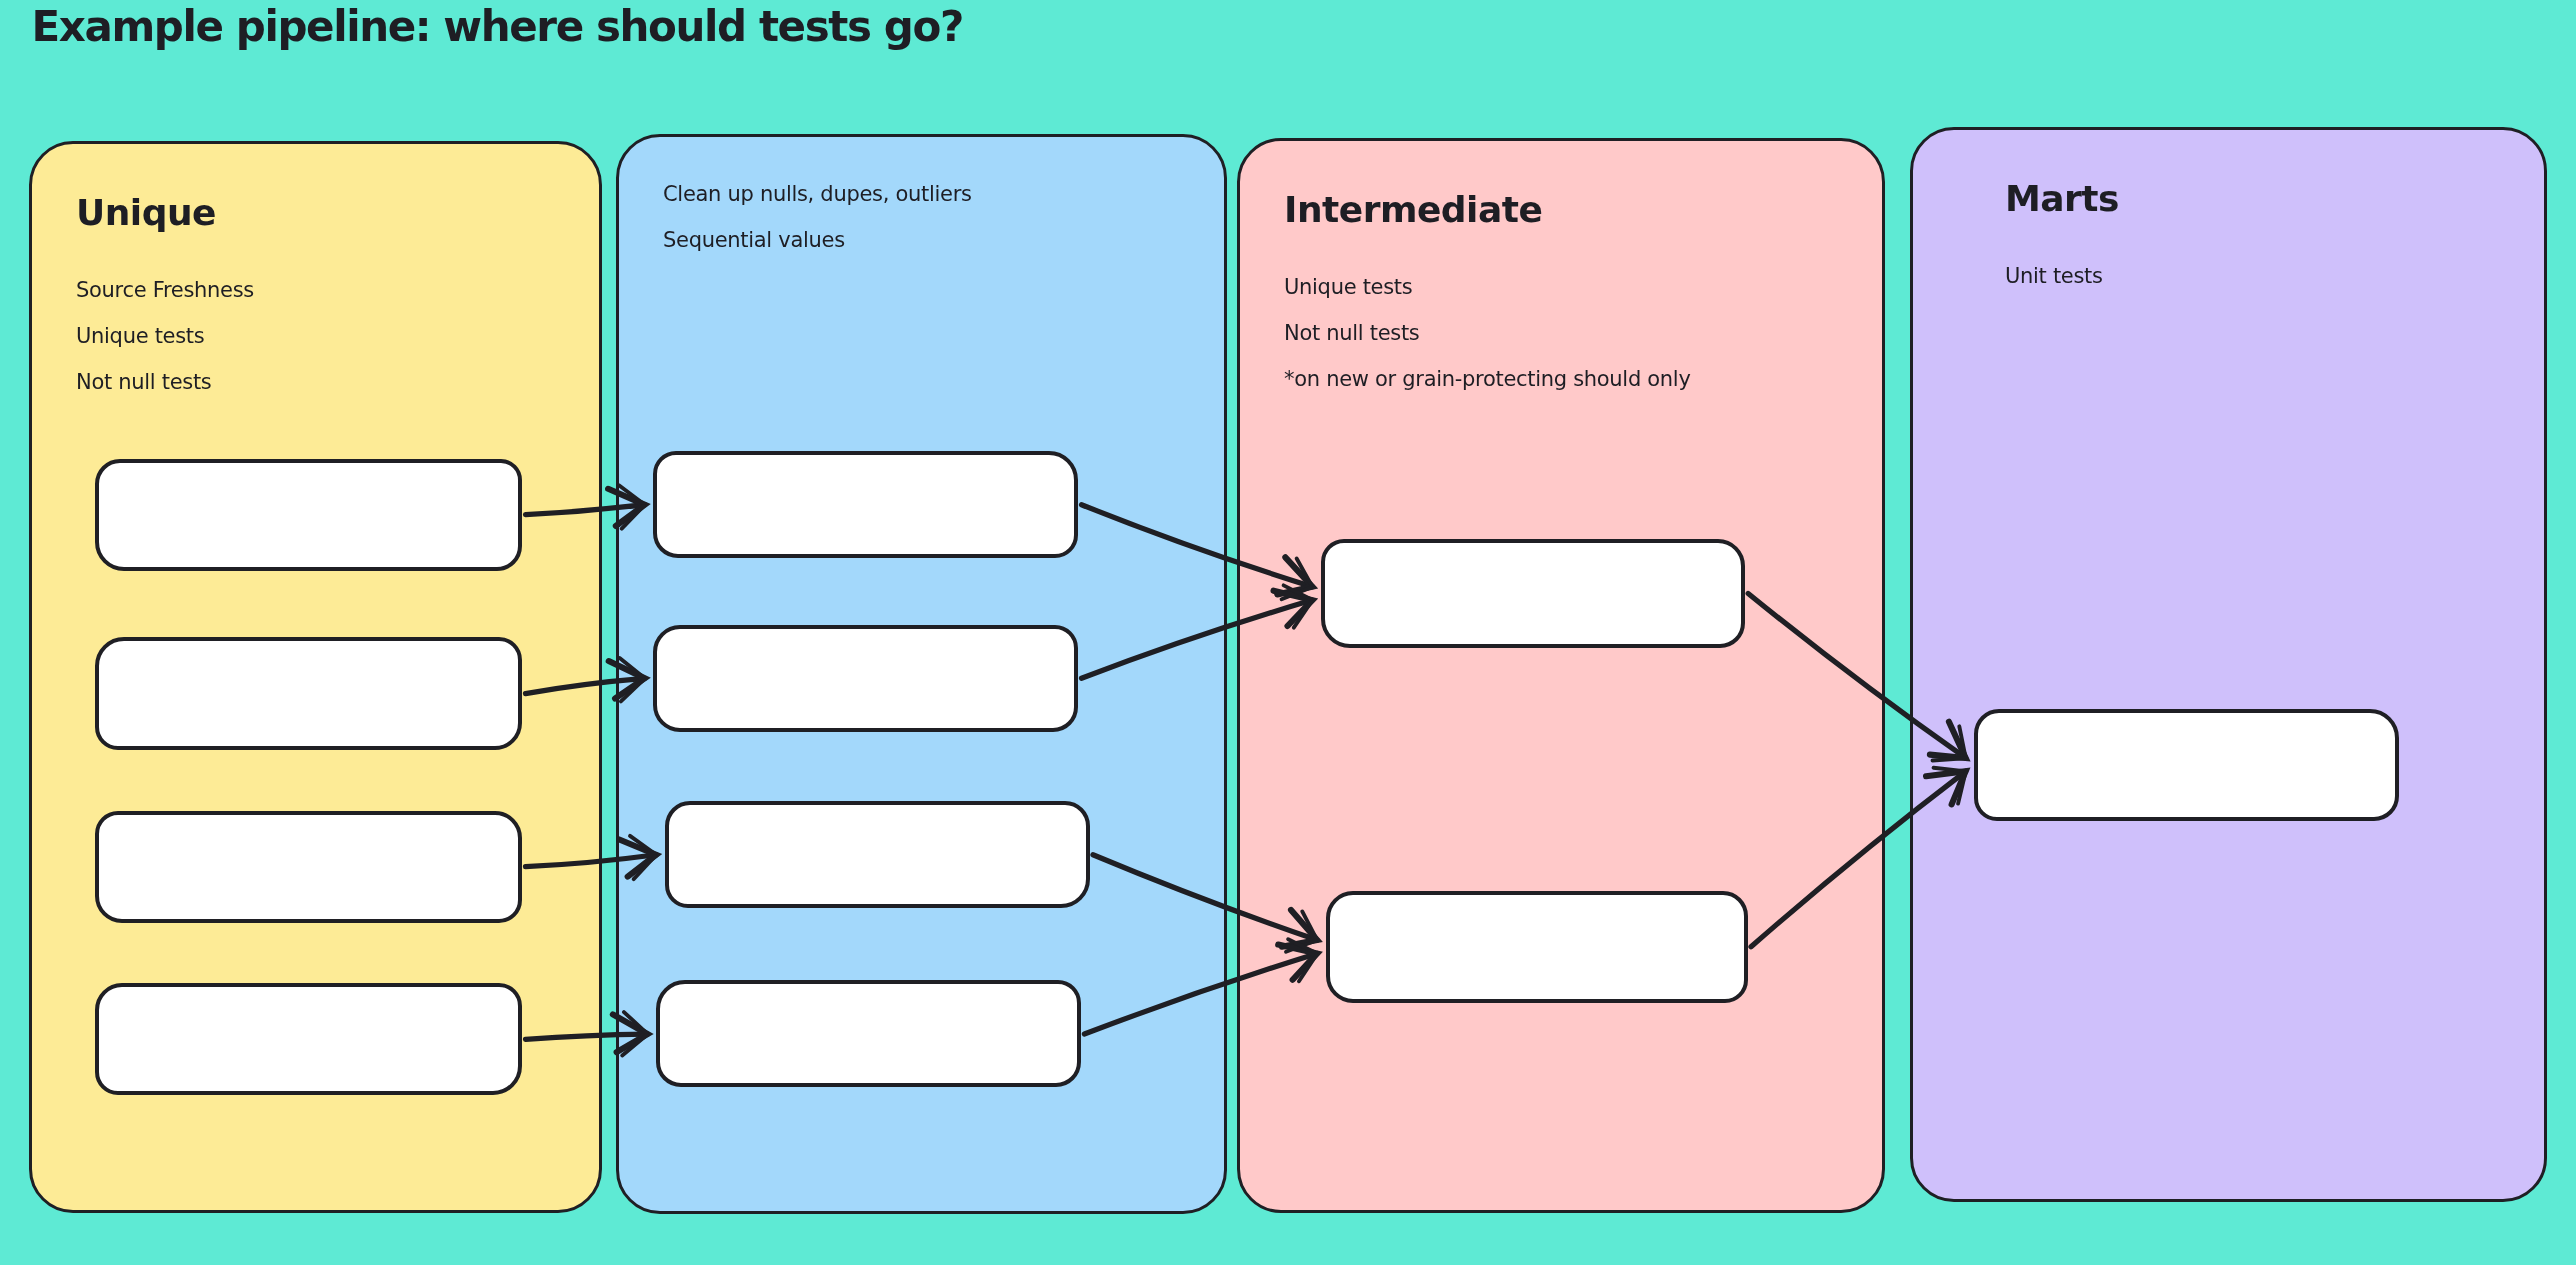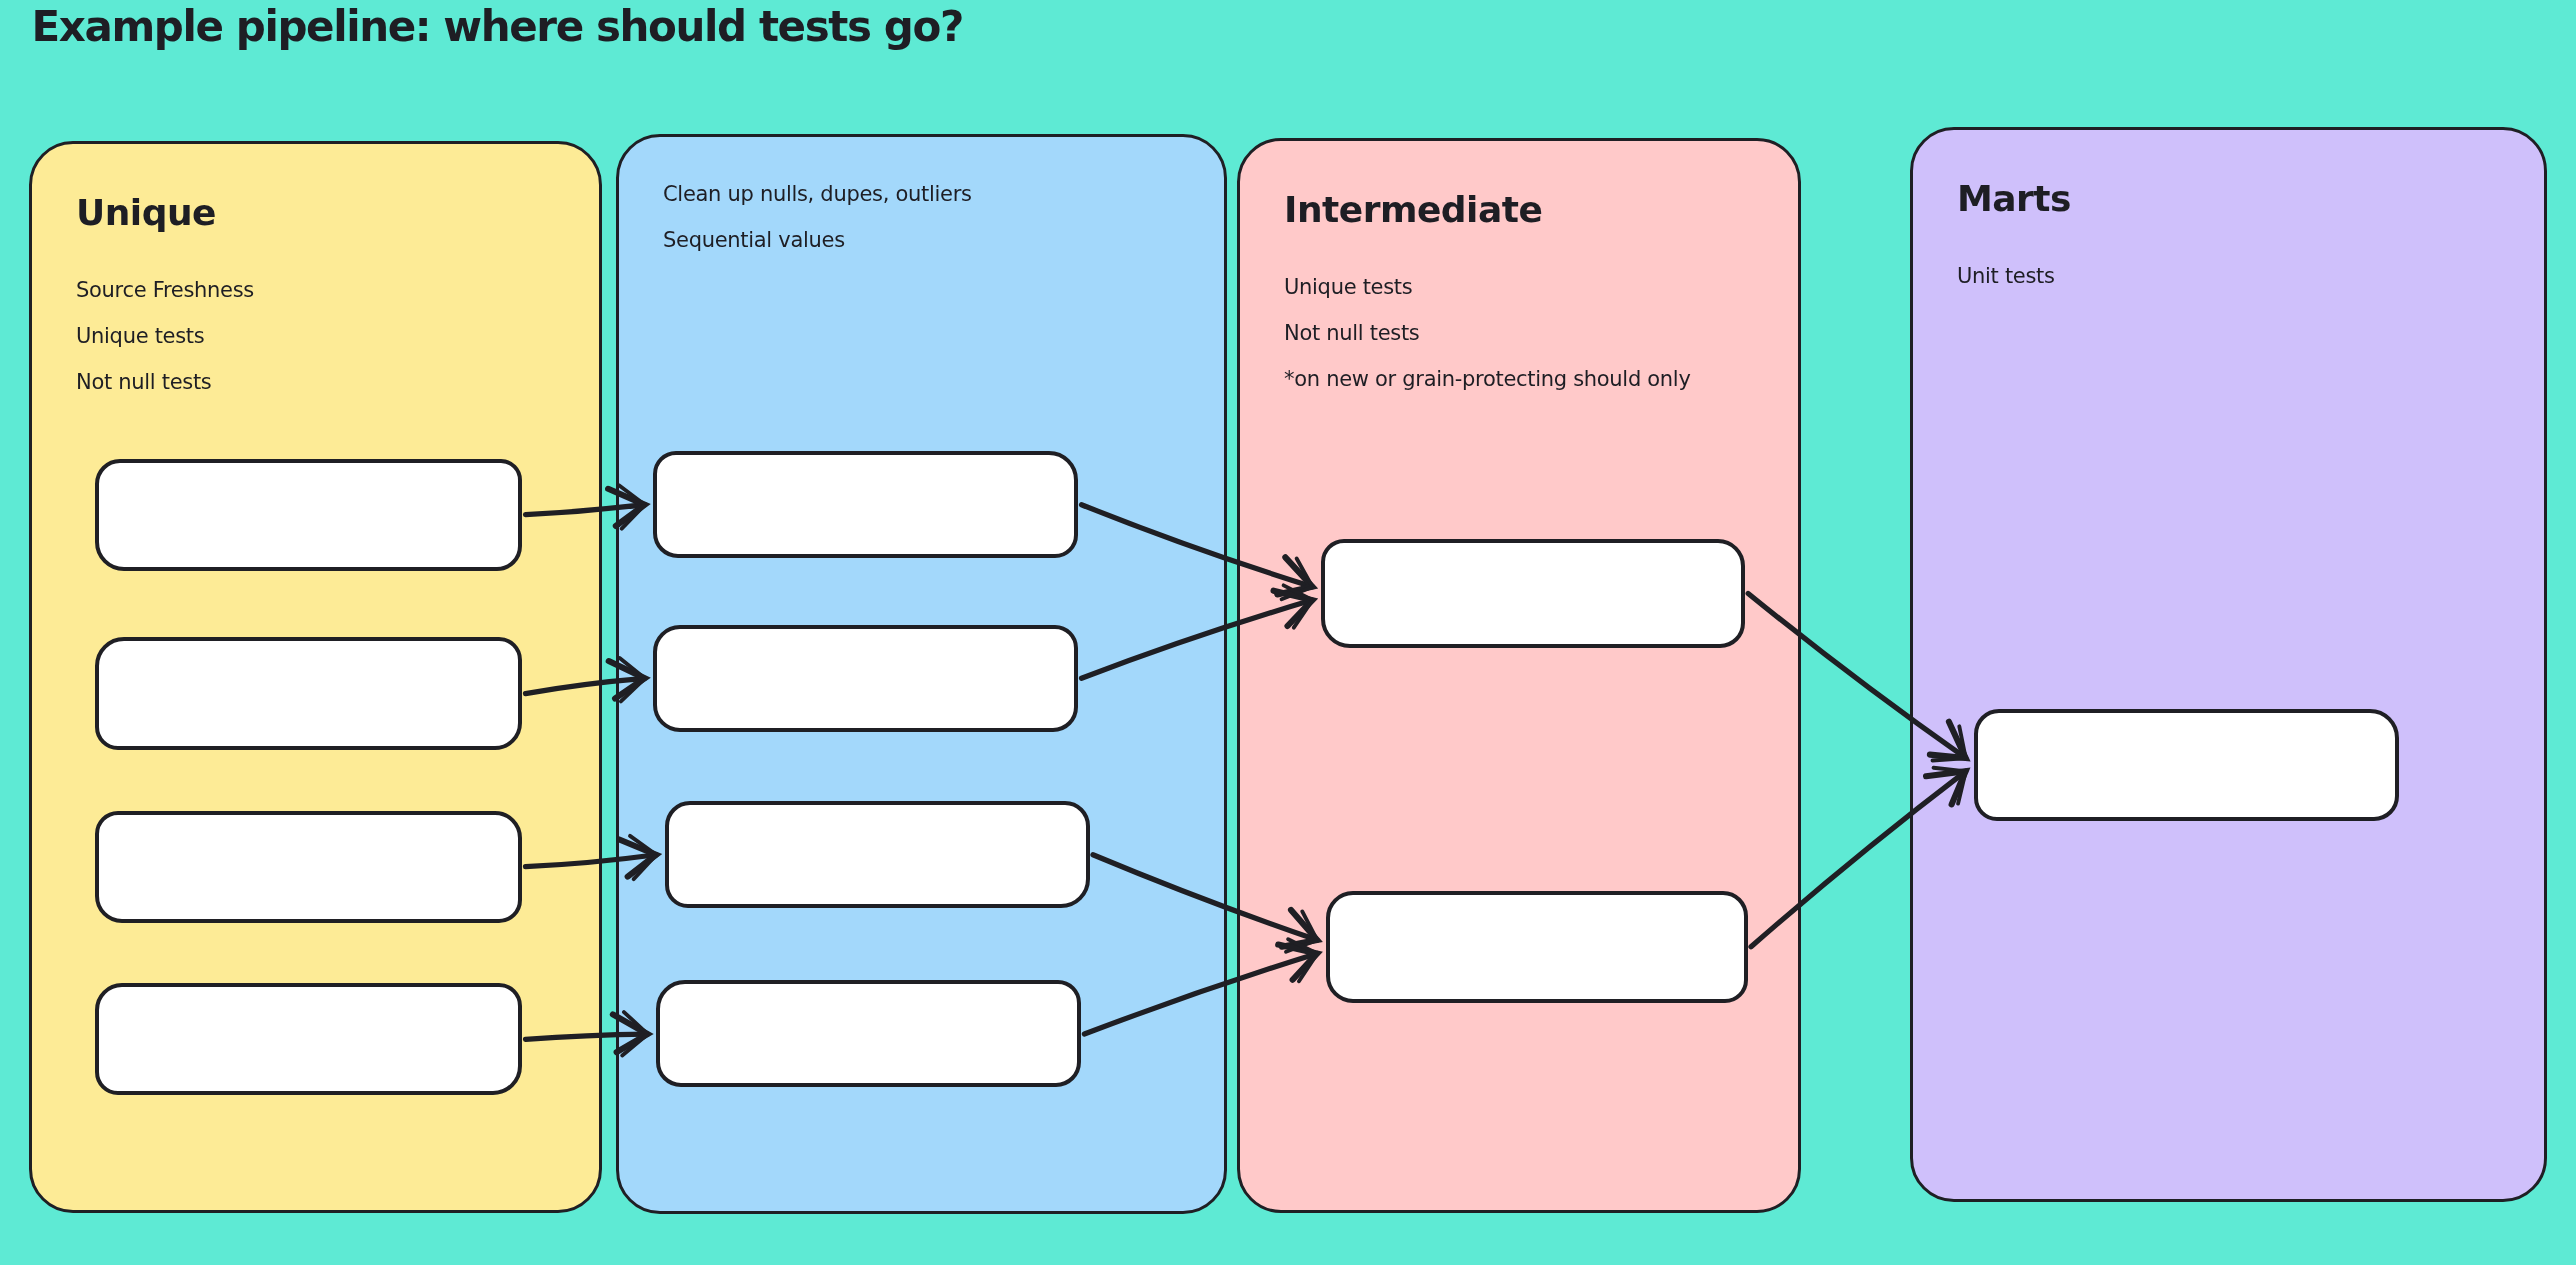--- a/index.html
+++ b/index.html
@@ -15,22 +15,22 @@
     position:absolute; left:31.5px; top:1.9px;
     font-size:42px; font-weight:bold; letter-spacing:-1.4px;
     color:#1e1e24; margin:0;
   }
   .panel {
     position:absolute; box-sizing:border-box;
     border:3.8px solid #1f1f24; border-radius:44px;
   }
   .panel-sources      { left:29px;   top:141px; width:573px; height:1072px; background:#fdeb96; }
   .panel-staging      { left:616px;  top:134px; width:611px; height:1080px; background:#a3d8fb; }
-  .panel-intermediate { left:1237px; top:138px; width:564px; height:1075px; background:#ffc9c9; }
-  .panel-marts        { left:1910px; top:127px; width:637px; height:1075px; background:#cfc0fb; }
+  .panel-intermediate { left:1237px; top:138px; width:648px; height:1075px; background:#ffc9c9; }
+  .panel-marts        { left:1910px; top:127px; width:637px; height:1075px; background:#cfc0fb;padding-left:48px; }
   .panel h2 {
     margin:48px 0 0 44px;
     font-size:36px; font-weight:bold; color:#1e1e24;
     letter-spacing:-0.5px;
   }
   .panel ul {
     list-style:none; margin:34px 0 14px 44px; padding:0;
     font-size:21px; line-height:46px; white-space:nowrap;
     letter-spacing:-0.3px;
   }

